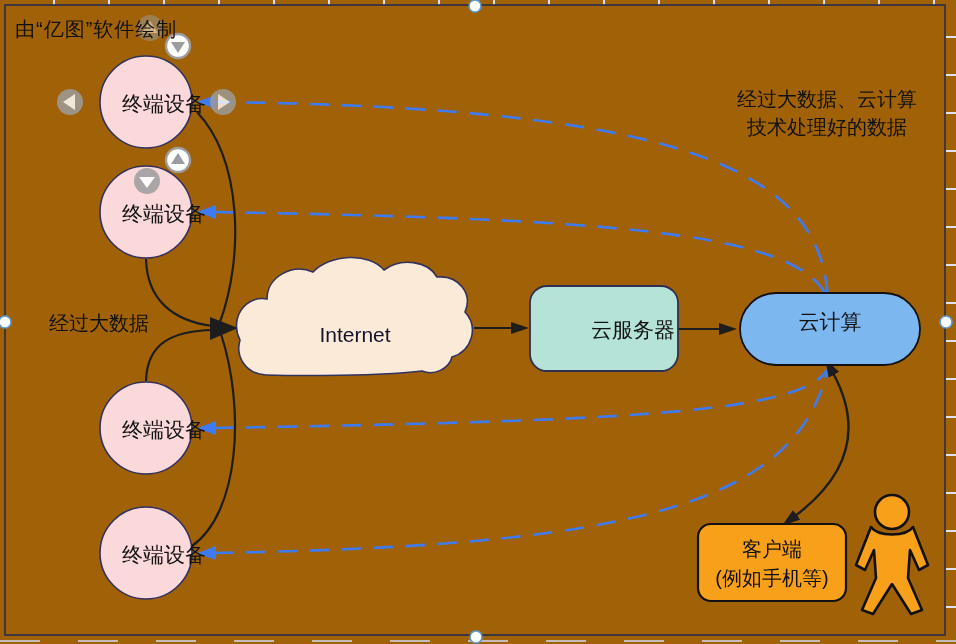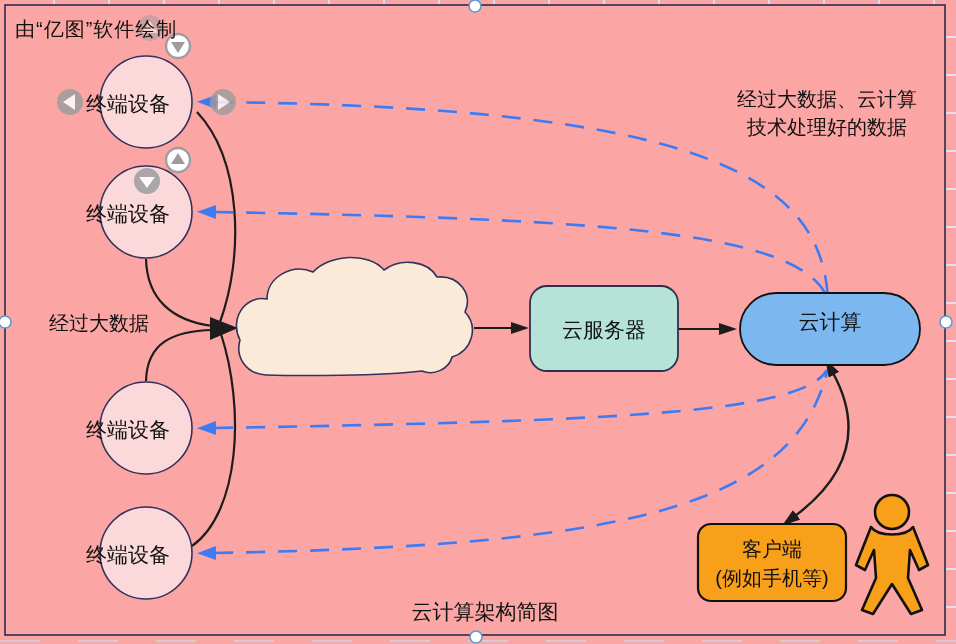--- a/index.html
+++ b/index.html
@@ -1,24 +1,24 @@
 <!DOCTYPE html>
 <html><head>
 <meta charset="utf-8">
 <style>
   html,body{margin:0;padding:0;background:#fff;}
-  #stage{position:relative;width:956px;height:644px;background:#fca5a5;overflow:hidden;
+  #stage{position:relative;width:956px;height:644px;background:#a16207;overflow:hidden;
          font-family:"Liberation Sans","DejaVu Sans",sans-serif;}
   .txt{position:absolute;color:#111;white-space:nowrap;}
   #watermark{left:15px;top:16px;font-size:20px;letter-spacing:1px;}
   #raw-data{left:44px;top:310px;width:110px;font-size:20px;text-align:center;}
-  .term-label{width:120px;left:86px;font-size:21px;text-align:left;}
+  .term-label{width:120px;left:86px;font-size:21px;text-align:right;}
   #term1{top:90px;} #term2{top:200px;} #term3{top:416px;} #term4{top:541px;}
   #internet-label{left:295px;top:323px;width:120px;font-size:21px;text-align:center;color:#13142b;}
-  #server-label{left:534px;top:316px;width:140px;font-size:21px;text-align:center;}
+  #server-label{left:563px;top:316px;width:140px;font-size:21px;text-align:center;}
   #computing-label{left:760px;top:308px;width:140px;font-size:21px;text-align:center;}
   #note{left:697px;top:85px;width:260px;font-size:20px;text-align:center;line-height:28px;}
   #client-label{left:700px;top:535px;width:144px;font-size:20px;text-align:center;line-height:29px;}
   #caption{left:385px;top:598px;width:200px;font-size:21px;text-align:center;}
   
   .grid-top{position:absolute;left:0;top:0;width:956px;height:5px;
     background:repeating-linear-gradient(90deg,transparent 0 53px,#d9dee8 53px 55px);}
   .grid-right{position:absolute;left:946px;top:0;width:10px;height:644px;
     background:repeating-linear-gradient(0deg,transparent 0 36px,#dfe4ec 36px 38px);}
   .grid-bottom{position:absolute;left:0;top:640px;width:956px;height:2px;
@@ -137,27 +137,27 @@
   </svg>
 
   <div class="txt" id="watermark">由“亿图”软件绘制</div>
 
   <div class="txt term-label" id="term1">终端设备</div>
   <div class="txt term-label" id="term2">终端设备</div>
   <div class="txt term-label" id="term3">终端设备</div>
   <div class="txt term-label" id="term4">终端设备</div>
 
   <div class="txt" id="raw-data">经过大数据</div>
+  <div class="txt" id="internet-label">Internet</div>
   <div class="txt" id="server-label">云服务器</div>
   <div class="txt" id="computing-label">云计算</div>
 
   <div class="txt" id="client-label">
     <div>客户端</div>
     <div>(例如手机等)</div>
   </div>
 
   <div class="txt" id="note">
     <div>经过大数据、云计算</div>
     <div>技术处理好的数据</div>
   </div>
 
-  <div class="txt" id="caption">云计算架构简图</div>
 </div>
 
 </body></html>

